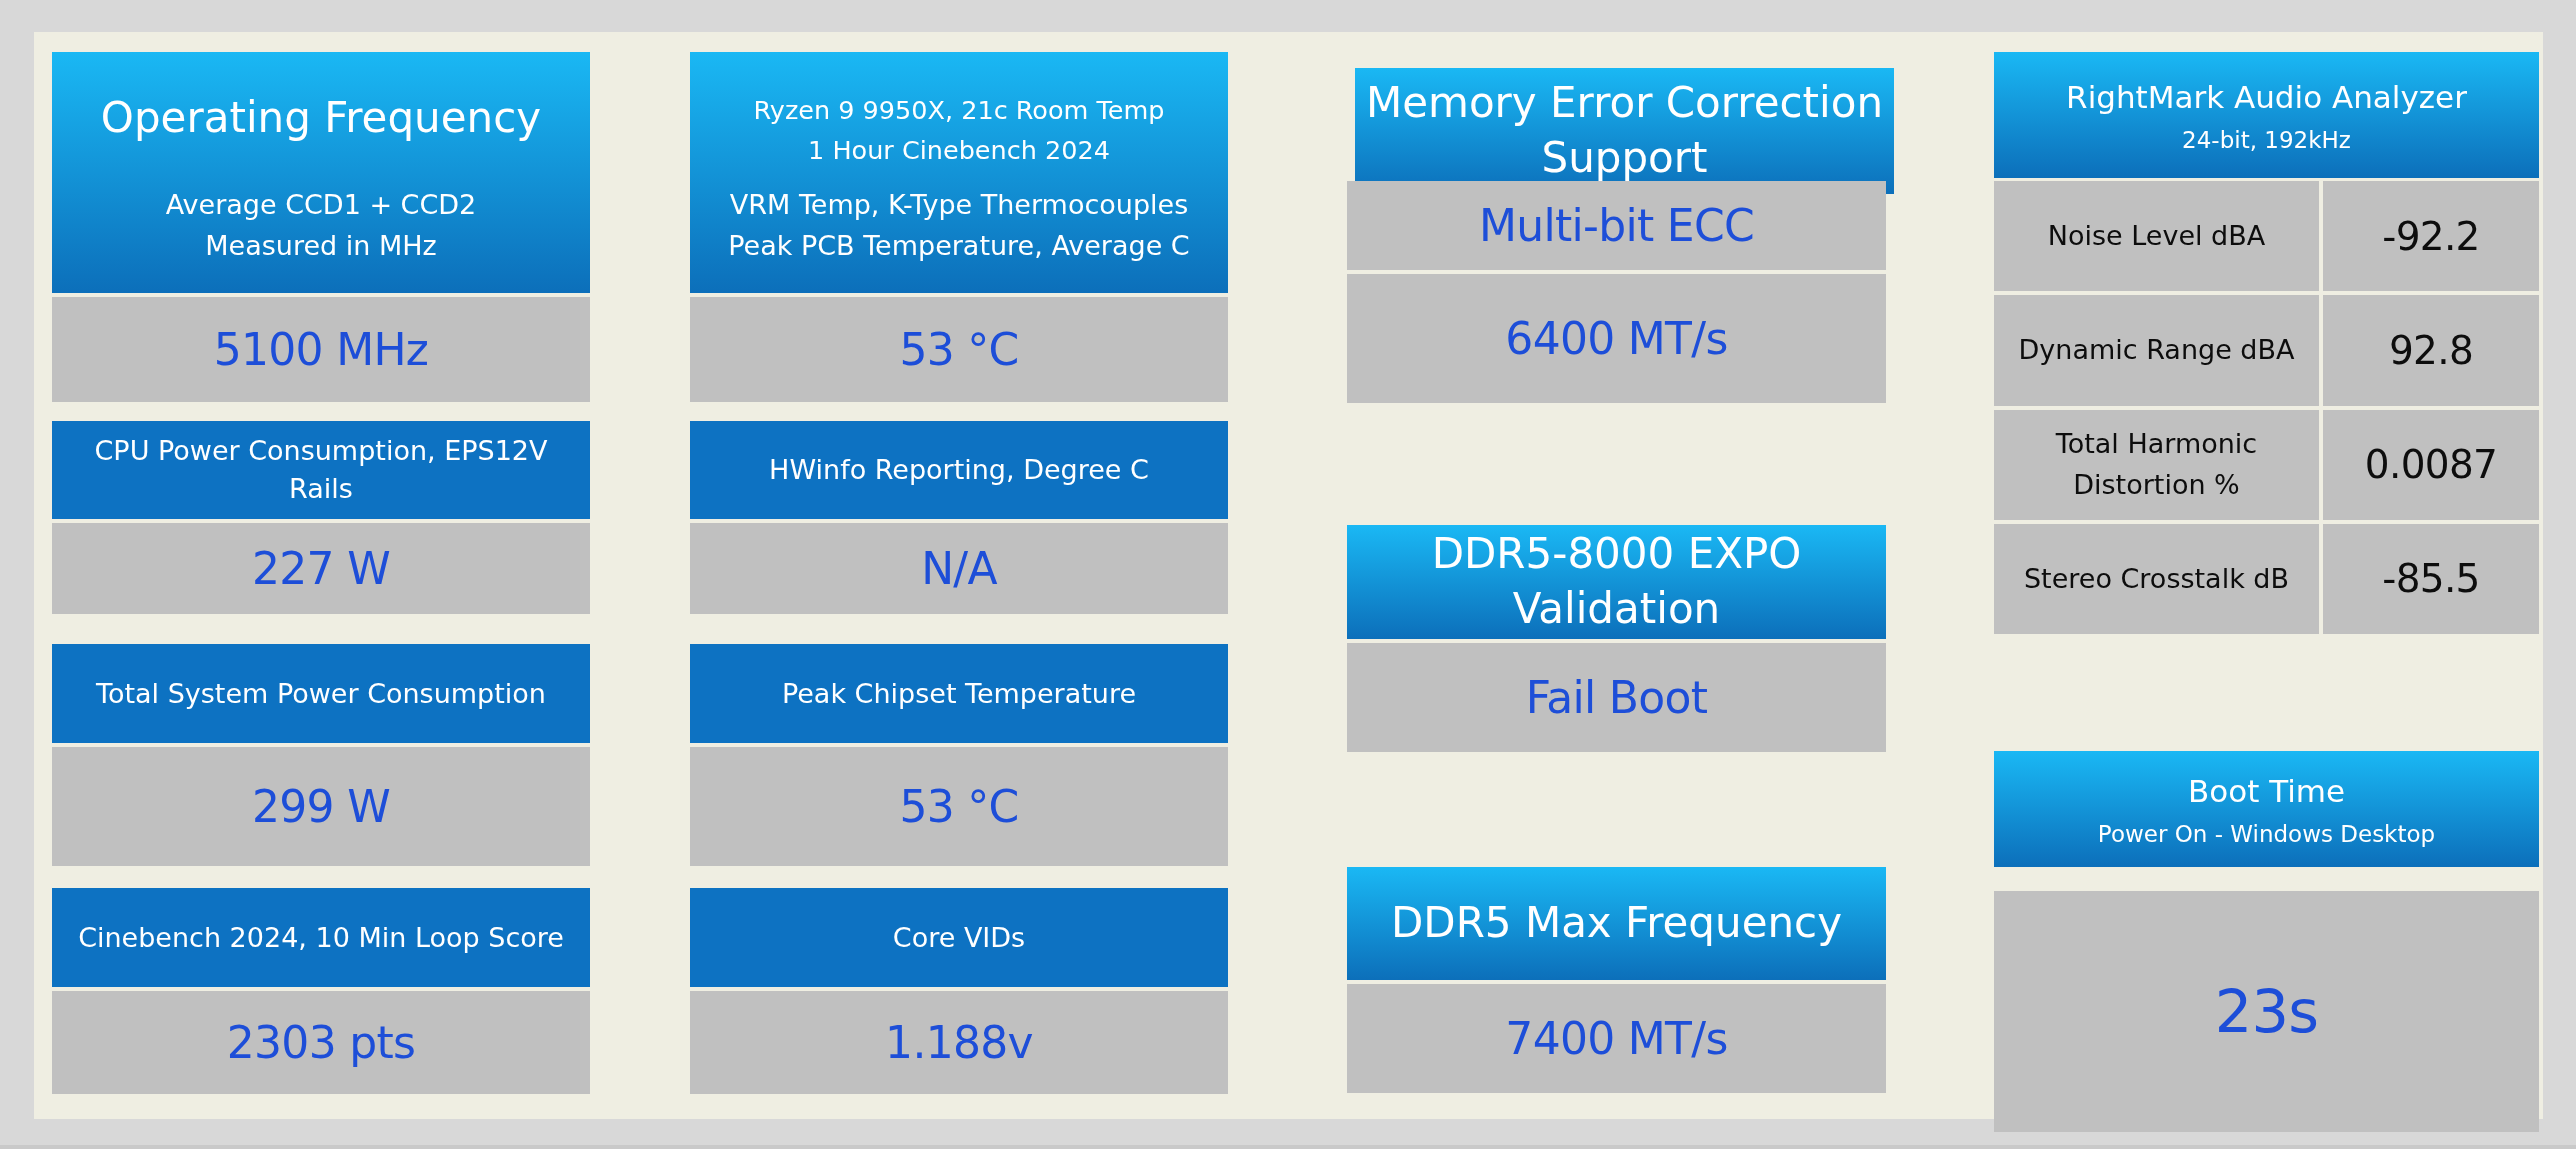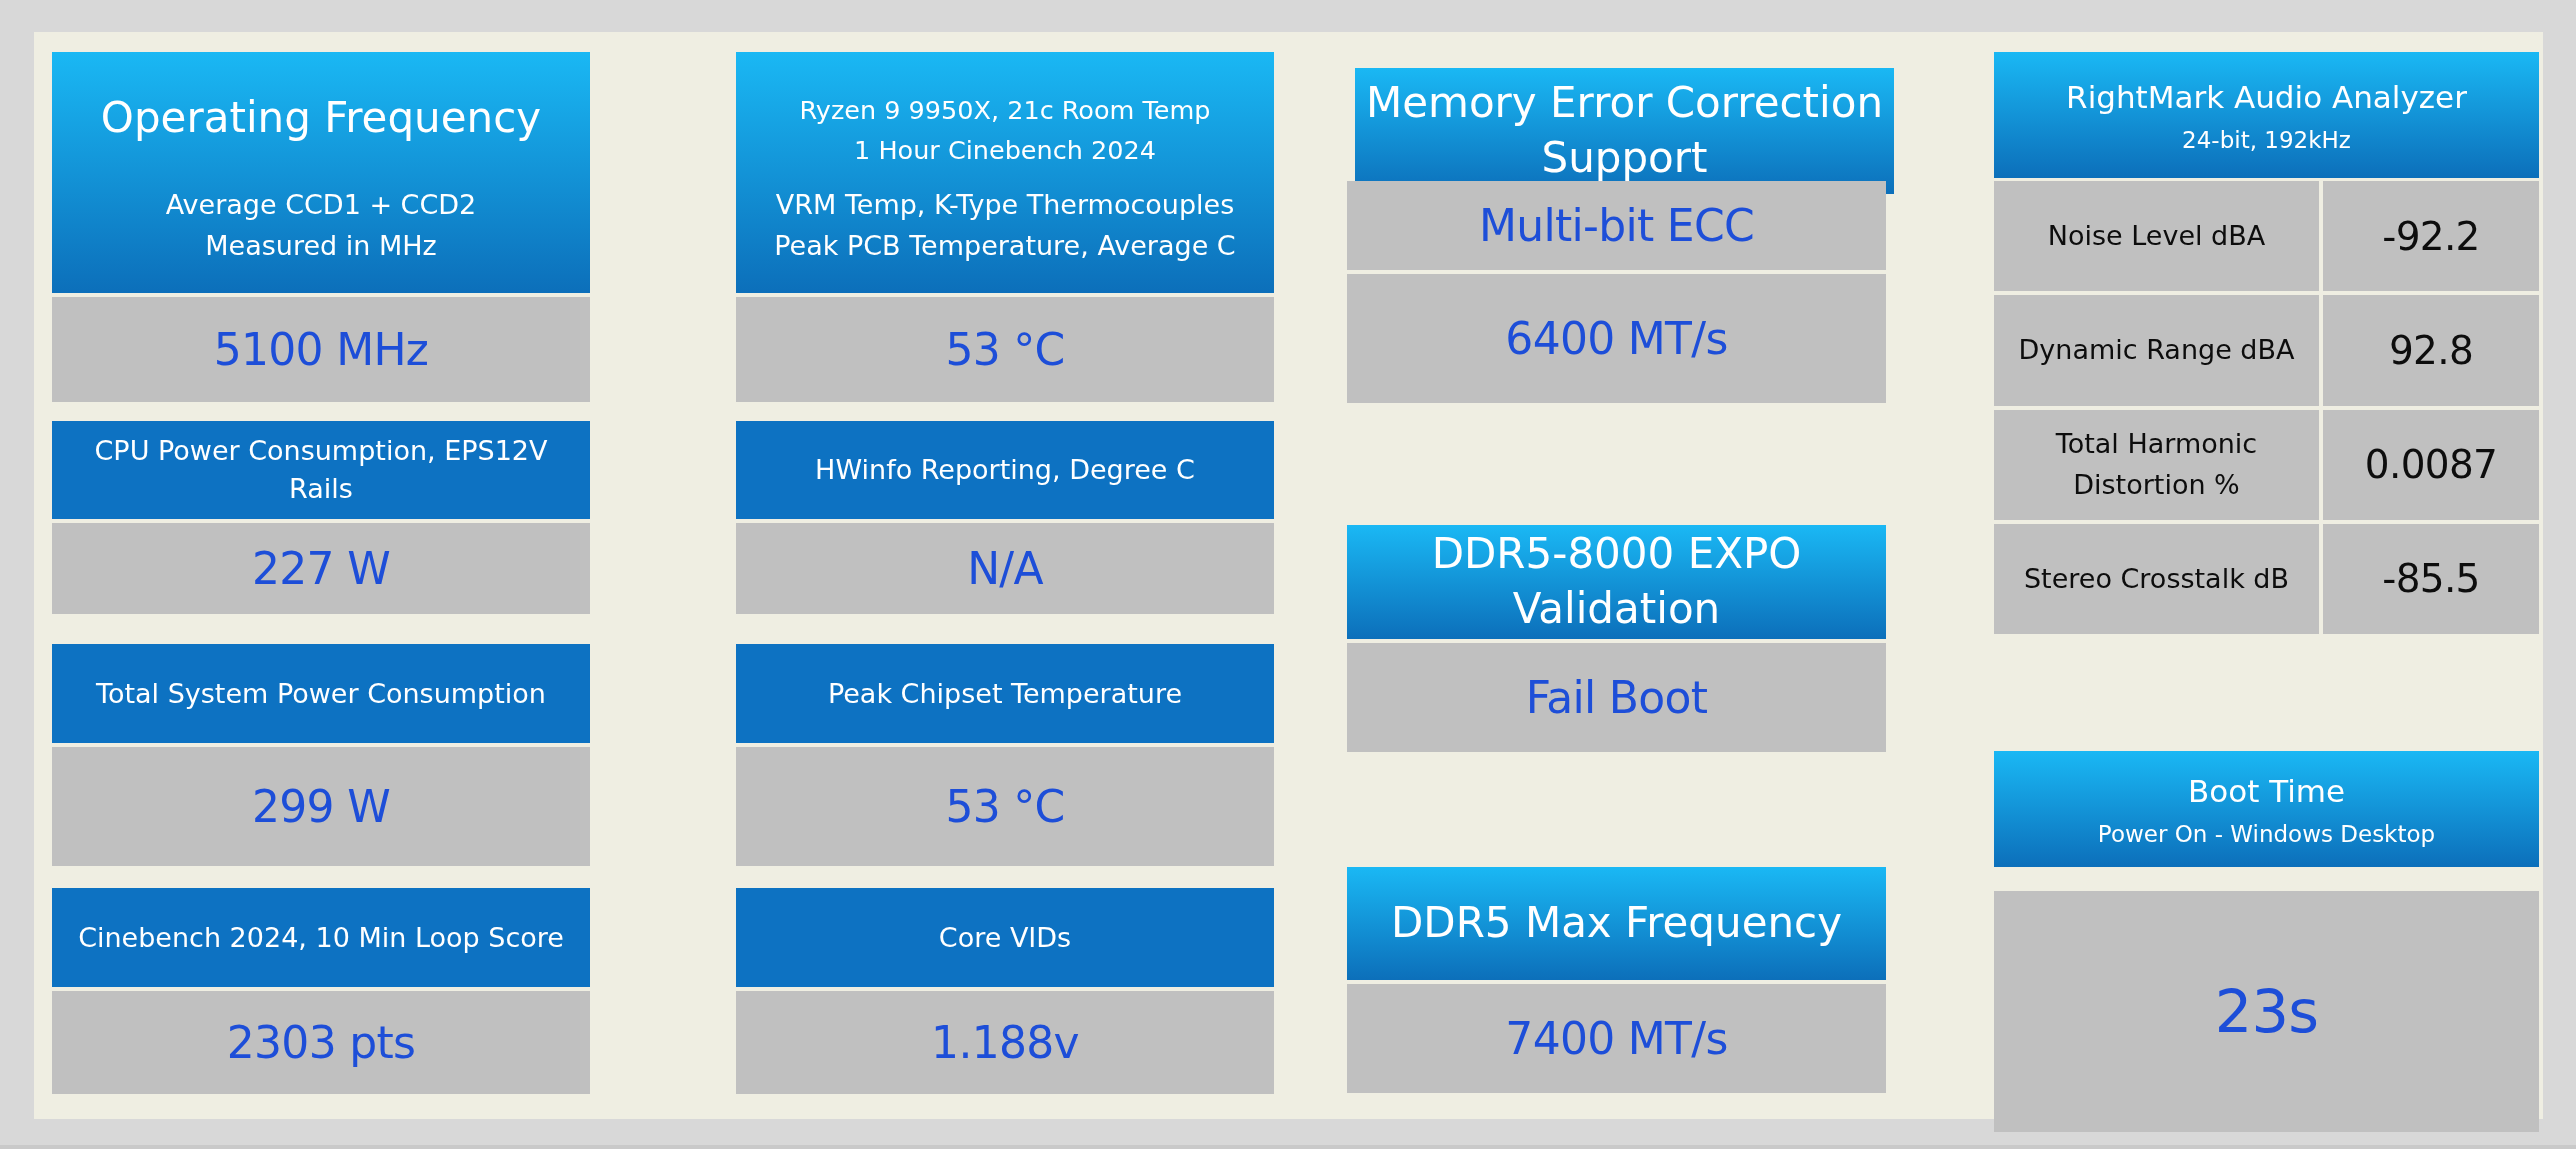--- a/index.html
+++ b/index.html
@@ -16,21 +16,21 @@
   .hdr-flex{display:flex;flex-direction:column;justify-content:space-between;height:100%;width:100%;padding:39px 13.4px 27px;box-sizing:border-box;}
   .hdr-title{font-size:42px;line-height:1.3;}
   .hdr-title.two-line{font-size:25.5px;line-height:1.55;}
   .hdr-sub{font-size:27px;line-height:1.5;}
   .hdr-center{display:flex;flex-direction:column;justify-content:center;gap:9.4px;height:100%;width:100%;}
   .hdr-center .hdr-title{font-size:31px;}
   .hdr-center .hdr-small{font-size:23px;}
 
   
   .col1{left:52px;width:538px;}
-  .col2{left:736px;width:538px;}
+  .col2{left:690px;width:538px;}
   .col3{left:1347px;width:539px;}
   .col4{left:1994px;width:545px;}
 
   
   .r-hdr{top:52px;height:241px;}
   .r-v1{top:297px;height:105px;}
   .r-l2{top:421px;height:98px;}
   .r-v2{top:523px;height:91px;}
   .r-l3{top:644px;height:99px;}
   .r-v3{top:747px;height:119px;}

